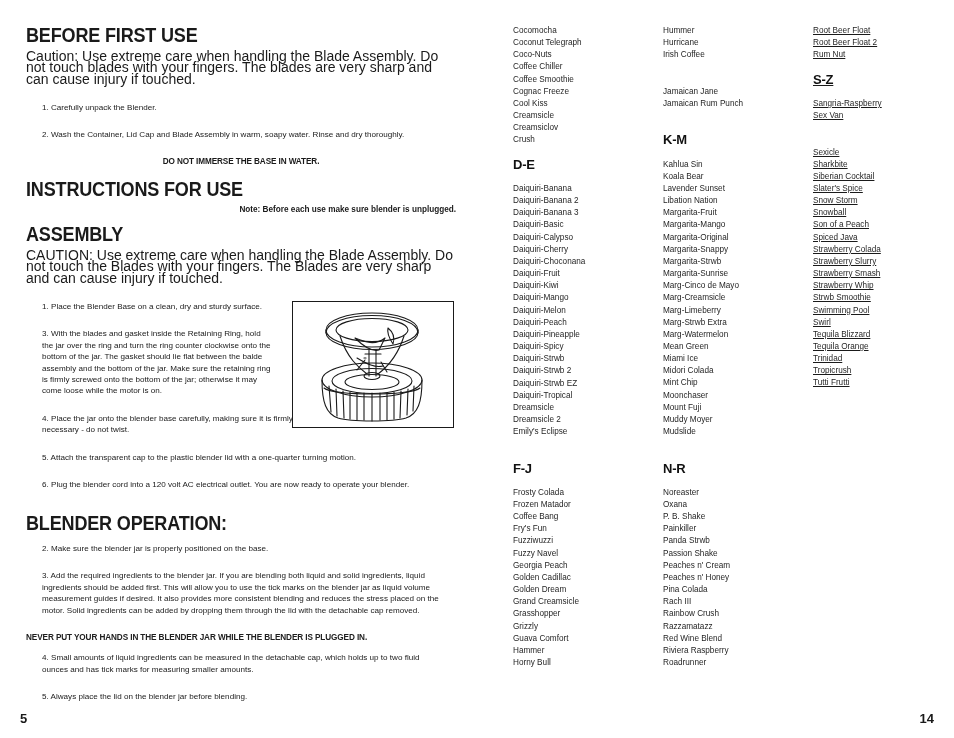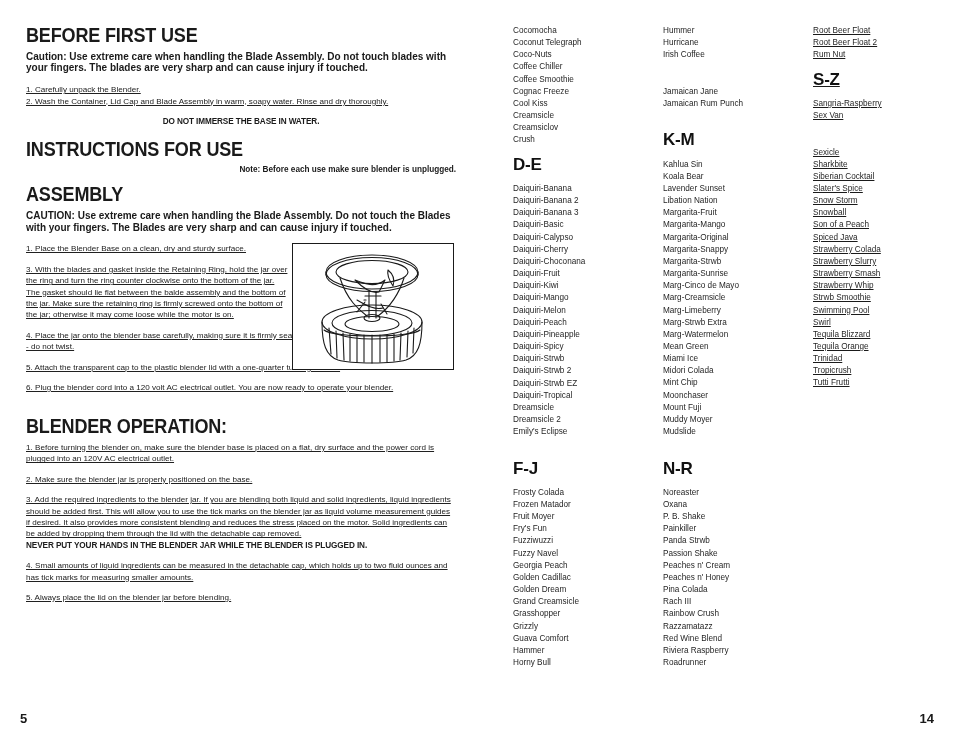--- a/index.html
+++ b/index.html
@@ -45,27 +45,27 @@
     transform-origin: left center;
     white-space: nowrap;
   }
   h1.section-head.tight-top { margin-top: 9px; }
 
   .num-list {
     font-size: 8.1px;
     line-height: 11.4px;
     color: #202020;
   }
-  .num-list .li { margin: 0; text-decoration: underline; }
+  .num-list .li { margin: 16px; }
   .num-list .li.gap { margin-top: 9px; }
 
   .caution {
-    font-size: 10px;
+    font-size: 14px;
     line-height: 11.8px;
-    font-weight: bold;
+    font-weight: normal;
     margin: 0 0 10px 0;
   }
   .note {
     font-size: 8.2px;
     line-height: 11.8px;
     font-weight: bold;
     margin: 0 0 2px 0;
     text-align: right;
   }
   .allcaps-bold {
@@ -127,21 +127,21 @@
   .drink {
     font-size: 8.2px;
     line-height: 12.15px;
     color: #1f1f1f;
     white-space: nowrap;
   }
 
   .alpha-head {
     font-family: "Liberation Sans Narrow", "Liberation Sans", sans-serif;
     font-weight: bold;
-    font-size: 17px;
+    font-size: 13px;
     line-height: 12.15px;
     letter-spacing: -0.2px;
     color: #111;
   }
   .spacer-row { height: 12.15px; }
 </style>
 </head>
 <body>
 
 <div class="spread">
@@ -226,21 +226,20 @@
       <div class="num-list" style="margin-top:9px;">
         <p class="li">4. Place the jar onto the blender base carefully, making sure it is firmly seated.  Use a gently rocking motion if necessary - do not twist.</p>
         <p class="li gap">5. Attach the transparent cap to the plastic blender lid with a one-quarter turning motion.</p>
         <p class="li gap">6. Plug the blender cord into a 120 volt AC electrical outlet.  You are now ready to operate your blender.</p>
       </div>
     </div>
 
     <h1 class="section-head" style="margin-top:22px;">BLENDER OPERATION:</h1>
 
     <div class="num-list">
-      <p class="li just">1.  Before turning the blender on, make sure the blender base is placed on a flat, dry surface and the power cord is plugged into an 120V AC electrical outlet.</p>
       <p class="li gap">2.  Make sure the blender jar is properly positioned on the base.</p>
       <p class="li gap just">3.  Add the required ingredients to the blender jar. If you are blending both liquid and solid ingredients, liquid ingredients should be added first. This will allow you to use the tick marks on the blender jar as liquid volume measurement guides if desired. It also provides more consistent blending and reduces the stress placed on the motor. Solid ingredients can be added by dropping them through the lid with the detachable cap removed.</p>
       <p class="allcaps-bold">NEVER PUT YOUR HANDS IN THE BLENDER JAR WHILE THE BLENDER IS PLUGGED IN.</p>
       <p class="li gap just">4.  Small amounts of liquid ingredients can be measured in the detachable cap, which holds up to two fluid ounces and has tick marks for measuring smaller amounts.</p>
       <p class="li gap">5.  Always place the lid on the blender jar before blending.</p>
     </div>
 
   </div>
 
   <div class="page-num page-num-left">5</div>
@@ -281,21 +280,21 @@
           <div class="drink">Daiquiri-Tropical</div>
           <div class="drink">Dreamsicle</div>
           <div class="drink">Dreamsicle 2</div>
           <div class="drink">Emily's Eclipse</div>
           <div class="spacer-row"></div>
           <div class="spacer-row"></div>
           <div class="alpha-head">F-J</div>
           <div class="spacer-row"></div>
           <div class="drink">Frosty Colada</div>
           <div class="drink">Frozen Matador</div>
-          <div class="drink">Fruit Moyer</div>
+          <div class="drink">Coffee Bang</div>
           <div class="drink">Fry's Fun</div>
           <div class="drink">Fuzziwuzzi</div>
           <div class="drink">Fuzzy Navel</div>
           <div class="drink">Georgia Peach</div>
           <div class="drink">Golden Cadillac</div>
           <div class="drink">Golden Dream</div>
           <div class="drink">Grand Creamsicle</div>
           <div class="drink">Grasshopper</div>
           <div class="drink">Grizzly</div>
           <div class="drink">Guava Comfort</div>

